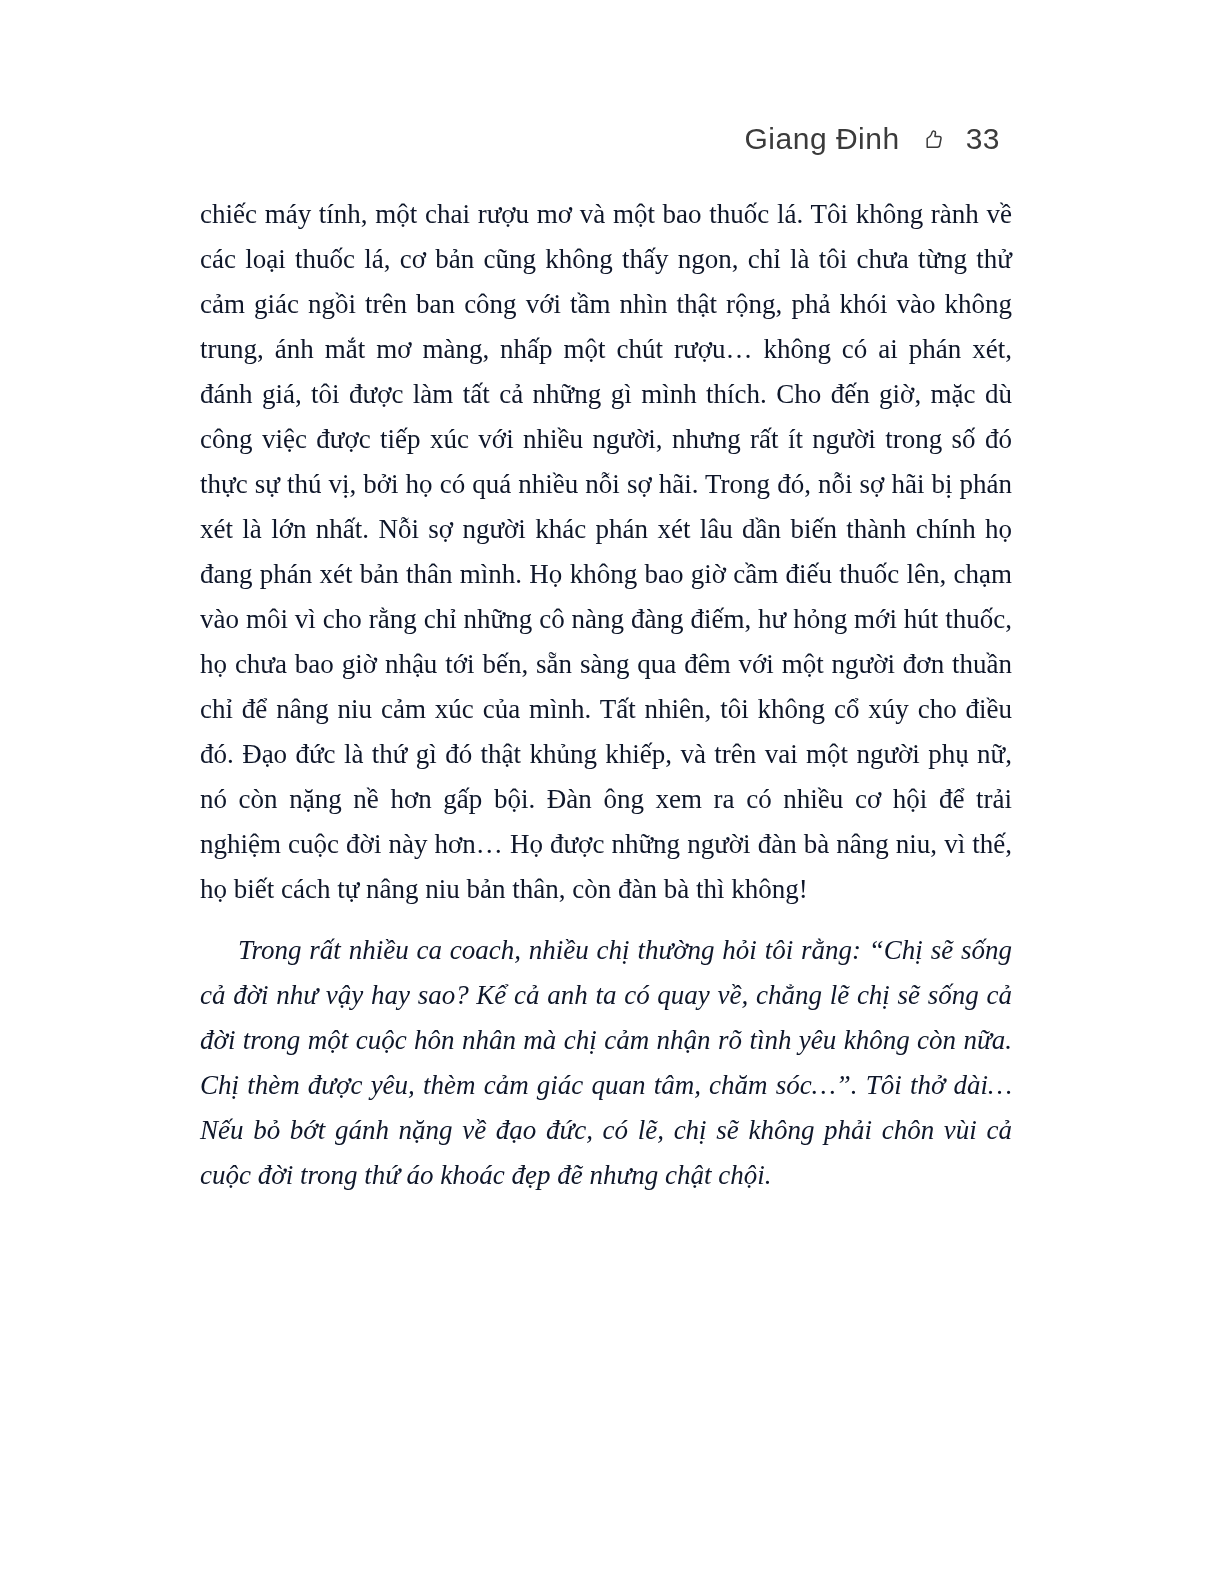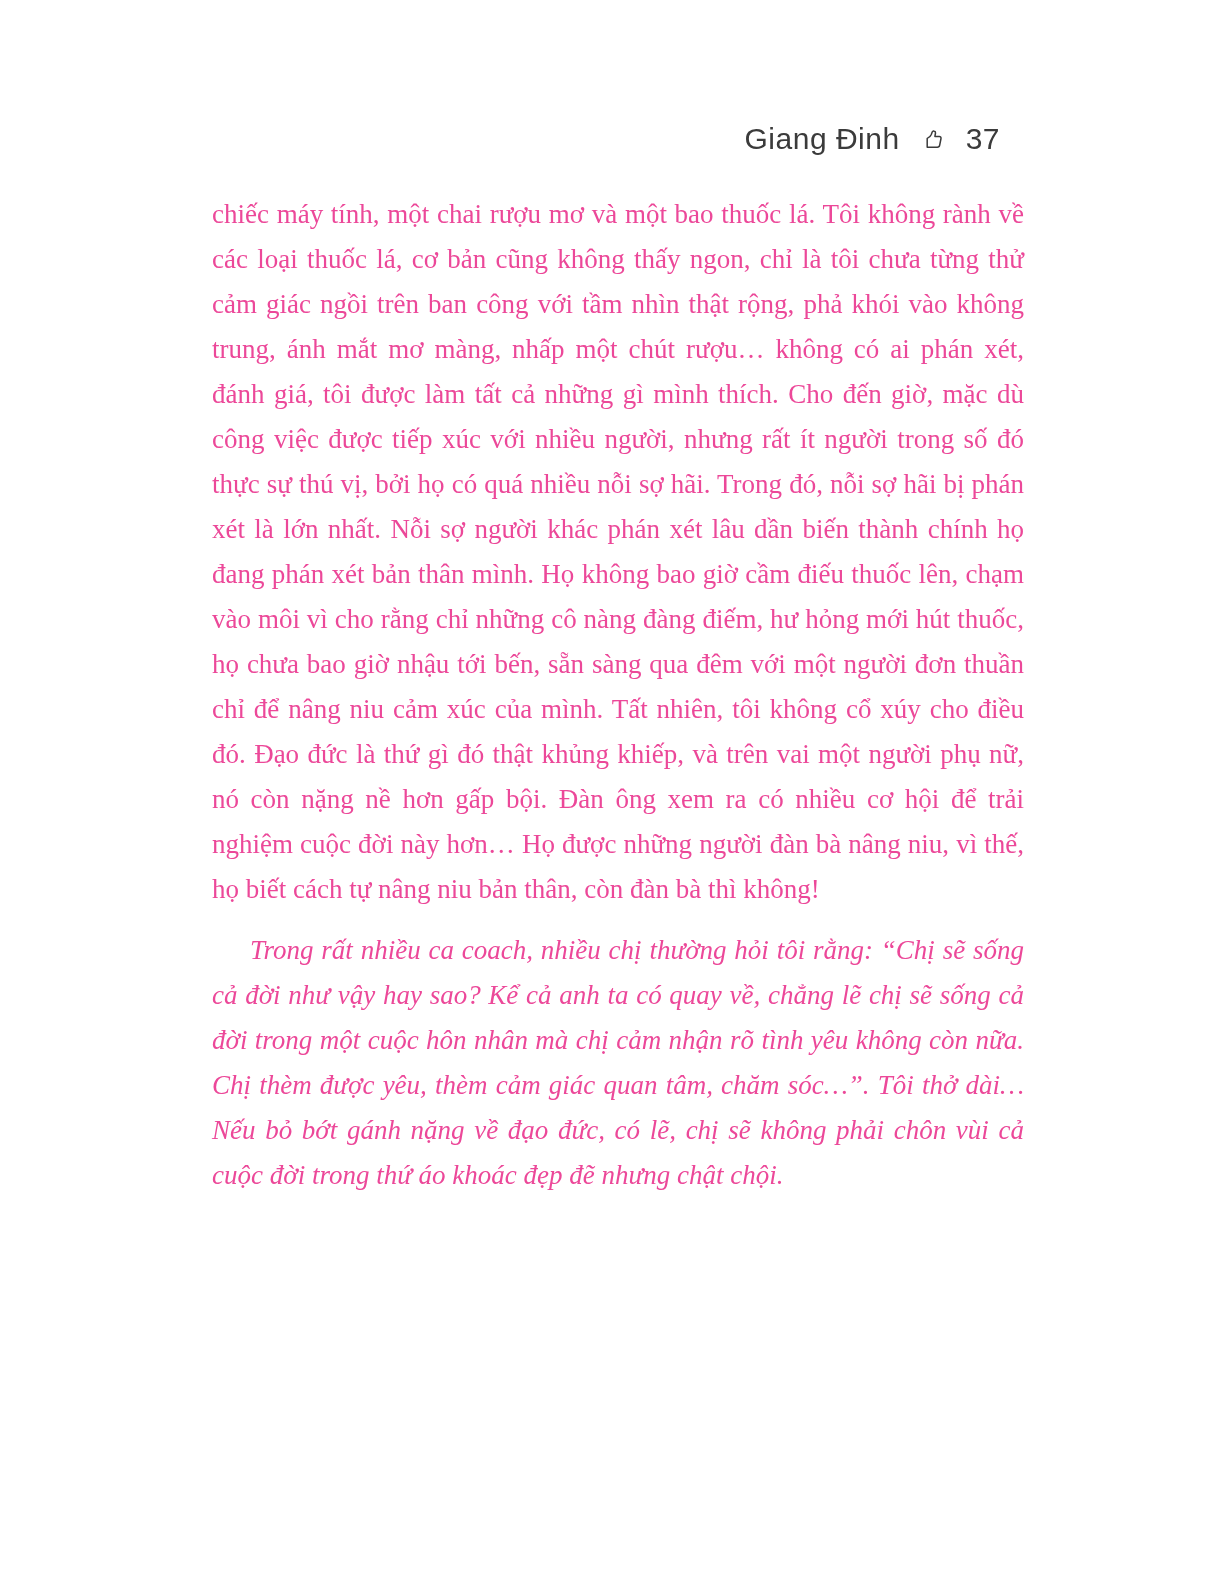--- a/index.html
+++ b/index.html
@@ -45,24 +45,23 @@
   .page-header .page-num {
     min-width: 34px;
     text-align: right;
   }
   
   .body-text {
     position: absolute;
     top: 192px;
     left: 200px;
     width: 812px;
-    color: #ec4899;
+    color: #0f172a;
     font-size: 27px;
     line-height: 45px;
-    margin-left: 12px;
   }
   .para {
     margin: 0;
     text-align: justify;
     text-justify: inter-word;
   }
   .para + .para {
     margin-top: 16px;
     font-style: italic;
   }
@@ -75,21 +74,21 @@
 
 <div class="page">
 
   <header class="page-header">
     <span class="author">Giang Đinh</span>
     <span class="icon-wrap">
       <svg viewBox="0 0 24 24" fill="none" stroke="#3b3b3b" stroke-width="1.5" stroke-linecap="round" stroke-linejoin="round">
         <path d="M6.2 20.2 L6.2 11.4 C8.1 10.8 9.6 9.4 10.3 7.6 L11.2 5.1 C11.5 4.3 12.3 3.8 13.1 4.0 C14.0 4.2 14.6 5.1 14.5 6.0 L13.9 9.4 L18.3 9.4 C19.4 9.4 20.2 10.4 20.0 11.5 L18.7 18.2 C18.5 19.4 17.5 20.2 16.3 20.2 Z"></path>
       </svg>
     </span>
-    <span class="page-num">37</span>
+    <span class="page-num">33</span>
   </header>
 
   <main class="body-text">
 
   <p class="para">chiếc máy tính, một chai rượu mơ và một bao thuốc lá. Tôi không rành về các loại thuốc lá, cơ bản cũng không thấy ngon, chỉ là tôi chưa từng thử cảm giác ngồi trên ban công với tầm nhìn thật rộng, phả khói vào không trung, ánh mắt mơ màng, nhấp một chút rượu… không có ai phán xét, đánh giá, tôi được làm tất cả những gì mình thích. Cho đến giờ, mặc dù công việc được tiếp xúc với nhiều người, nhưng rất ít người trong số đó thực sự thú vị, bởi họ có quá nhiều nỗi sợ hãi. Trong đó, nỗi sợ hãi bị phán xét là lớn nhất. Nỗi sợ người khác phán xét lâu dần biến thành chính họ đang phán xét bản thân mình. Họ không bao giờ cầm điếu thuốc lên, chạm vào môi vì cho rằng chỉ những cô nàng đàng điếm, hư hỏng mới hút thuốc, họ chưa bao giờ nhậu tới bến, sẵn sàng qua đêm với một người đơn thuần chỉ để nâng niu cảm xúc của mình. Tất nhiên, tôi không cổ xúy cho điều đó. Đạo đức là thứ gì đó thật khủng khiếp, và trên vai một người phụ nữ, nó còn nặng nề hơn gấp bội. Đàn ông xem ra có nhiều cơ hội để trải nghiệm cuộc đời này hơn… Họ được những người đàn bà nâng niu, vì thế, họ biết cách tự nâng niu bản thân, còn đàn bà thì không!</p>
       <p class="para indent">Trong rất nhiều ca coach, nhiều chị thường hỏi tôi rằng: “Chị sẽ sống cả đời như vậy hay sao? Kể cả anh ta có quay về, chẳng lẽ chị sẽ sống cả đời trong một cuộc hôn nhân mà chị cảm nhận rõ tình yêu không còn nữa. Chị thèm được yêu, thèm cảm giác quan tâm, chăm sóc…”. Tôi thở dài… Nếu bỏ bớt gánh nặng về đạo đức, có lẽ, chị sẽ không phải chôn vùi cả cuộc đời trong thứ áo khoác đẹp đẽ nhưng chật chội.</p>
     </main>
 
 </div>
 

